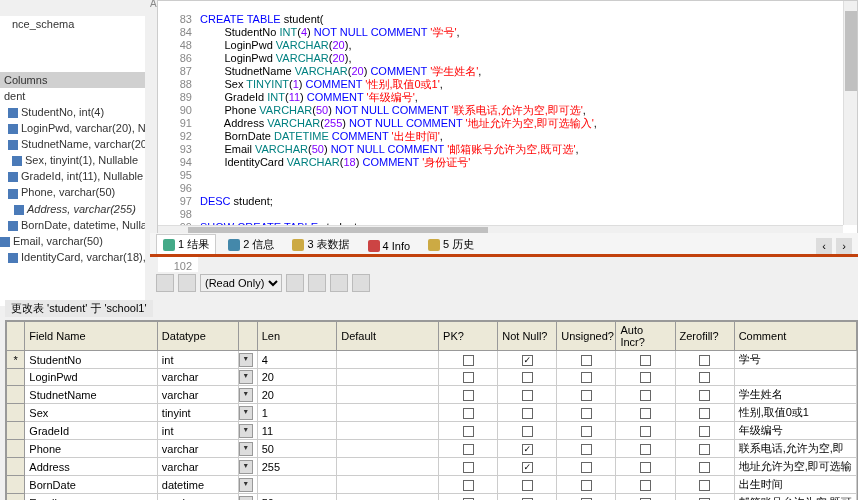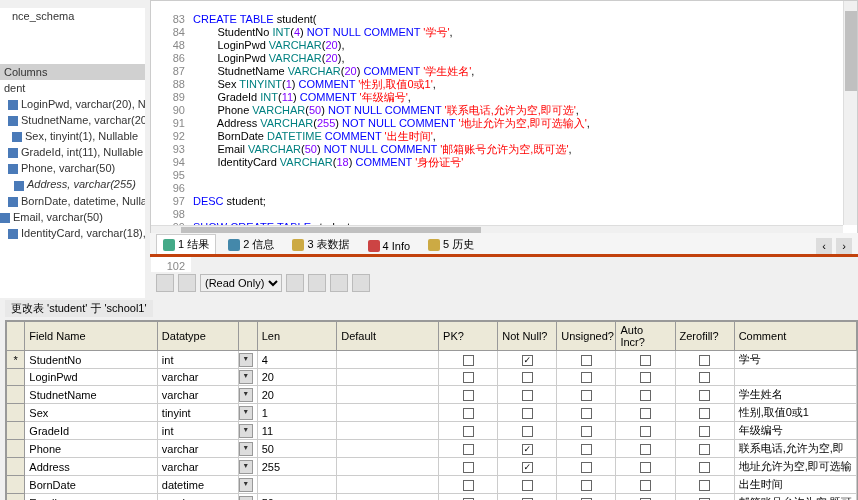--- a/index.html
+++ b/index.html
@@ -1,21 +1,21 @@
 <!DOCTYPE html>
 <html><head>
 <meta charset="utf-8">
 <style>
 *{margin:0;padding:0;box-sizing:border-box;font-family:'Microsoft YaHei',Tahoma,Arial,sans-serif;font-size:11px}
 body{background:#f0f0f0;width:858px;height:500px;overflow:hidden;position:relative}
-.left-panel{position:absolute;left:0;top:8px;width:145px;height:290px;background:#fff;overflow:hidden}
+.left-panel{position:absolute;left:0;top:16px;width:145px;height:290px;background:#fff;overflow:hidden}
 .left-item{padding:2px 4px;color:#333;white-space:nowrap;overflow:hidden}
 .left-item.selected{background:#d0d0d0}
 .left-icon{display:inline-block;width:10px;height:10px;background:#4a7ab8;margin-right:3px;vertical-align:middle}
-.code-area{position:absolute;left:150px;top:0;right:0;height:240px;background:#fff;border:1px solid #ccc}
+.code-area{position:absolute;left:157px;top:0;right:0;height:240px;background:#fff;border:1px solid #ccc}
 .autocomplete-hint{position:absolute;left:150px;top:-2px;color:#888;font-size:10px}
 .gutter{position:absolute;left:0;top:12px;width:40px;background:#fff;color:#888;text-align:right;padding-right:6px;line-height:13px;font-family:'Courier New',monospace;font-size:11px}
 .code-content{position:absolute;left:42px;top:12px;right:14px;bottom:14px;background:#fff;font-family:'Courier New',monospace;font-size:11px;line-height:13px;white-space:pre;overflow:hidden}
 .vscroll{position:absolute;right:0;top:0;width:14px;bottom:14px;background:#f0f0f0;border-left:1px solid #ddd}
 .vthumb{position:absolute;top:10px;width:12px;left:1px;height:80px;background:#c0c0c0}
 .hscroll{position:absolute;left:0;right:14px;bottom:0;height:14px;background:#f0f0f0;border-top:1px solid #ddd}
 .hthumb{position:absolute;left:30px;top:1px;height:12px;width:300px;background:#c0c0c0}
 .kw{color:#0000ff}
 .dt{color:#008080}
 .num{color:#8000ff}
@@ -45,20 +45,21 @@
 </style>
 </head>
 <body>
 
 <div class="autocomplete-hint">Autocomplete: [Tab]-&gt;Next Tag. [Ctrl+Space]-&gt;List Matching Tags. [Ctrl+Enter]-&gt;List All Tags.</div>
 
 <div class="left-panel" id="left-tree">
     <div class="left-item" style="padding-left: 12px; margin-bottom: 40px;"><span>nce_schema</span></div>
     <div class="left-item selected" style="padding-left: 4px;"><span>Columns</span></div>
     <div class="left-item" style="padding-left: 4px;"><span>dent</span></div>
+    <div class="left-item" style="padding-left: 8px;"><span class="left-icon"></span><span>StudentNo, int(4)</span></div>
     <div class="left-item" style="padding-left: 8px;"><span class="left-icon"></span><span>LoginPwd, varchar(20), Nu</span></div>
     <div class="left-item" style="padding-left: 8px;"><span class="left-icon"></span><span>StudnetName, varchar(20)</span></div>
     <div class="left-item" style="padding-left: 12px;"><span class="left-icon"></span><span>Sex, tinyint(1), Nullable</span></div>
     <div class="left-item" style="padding-left: 8px;"><span class="left-icon"></span><span>GradeId, int(11), Nullable</span></div>
     <div class="left-item" style="padding-left: 8px;"><span class="left-icon"></span><span>Phone, varchar(50)</span></div>
     <div class="left-item" style="padding-left: 14px; font-style: italic;"><span class="left-icon"></span><span>Address, varchar(255)</span></div>
     <div class="left-item" style="padding-left: 8px;"><span class="left-icon"></span><span>BornDate, datetime, Nulla</span></div>
     <div class="left-item" style="padding-left: 0;"><span class="left-icon"></span><span>Email, varchar(50)</span></div>
     <div class="left-item" style="padding-left: 8px;"><span class="left-icon"></span><span>IdentityCard, varchar(18),</span></div>
   </div>

